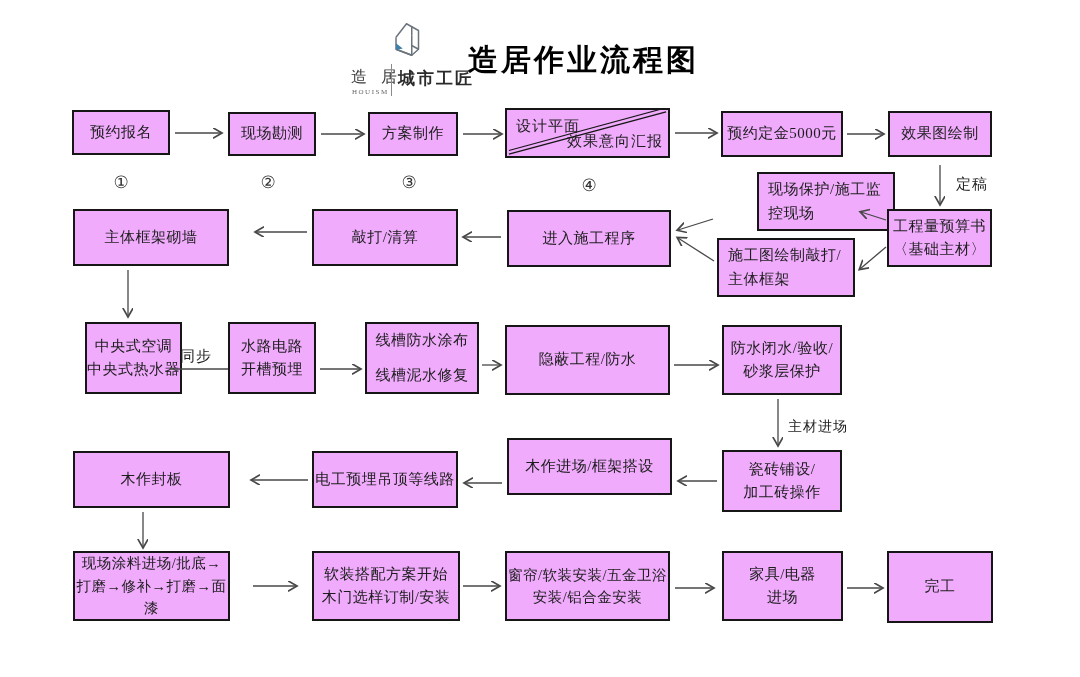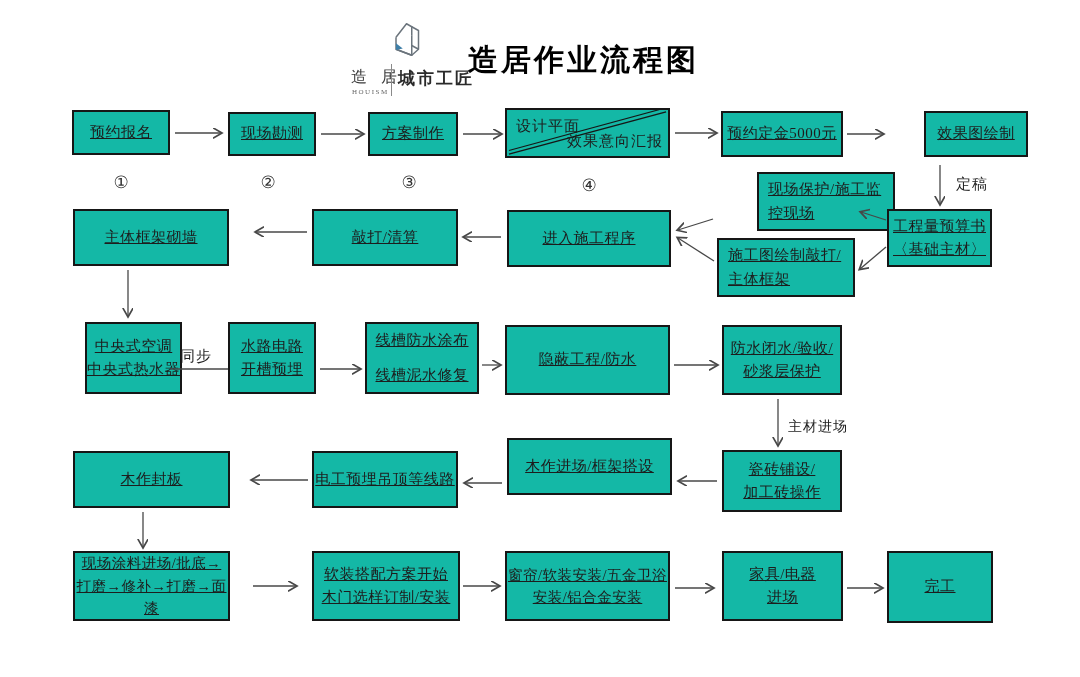--- a/index.html
+++ b/index.html
@@ -1,25 +1,24 @@
 <!DOCTYPE html>
 <html><head>
 <meta charset="utf-8">
 <style>
   html,body{margin:0;padding:0;background:#ffffff;}
   #canvas{
     position:relative;width:1080px;height:677px;background:#ffffff;
     font-family:"Liberation Serif","DejaVu Serif",serif;color:#1d1d1d;overflow:hidden;
   }
   .box{
-    position:absolute;border:2.5px solid #161616;background:#14b8a6;
+    position:absolute;border:2.5px solid #161616;background:#f0abfc;
     display:flex;align-items:center;justify-content:center;text-align:center;
     font-size:15px;line-height:1.55;white-space:pre-line;box-sizing:border-box;
     letter-spacing:0.5px;
-    text-decoration:underline;
   }
   .box.left{justify-content:flex-start;text-align:left;padding-left:9px;}
   .wide-gap{line-height:2.35;text-align:center;}
   .edge-label{position:absolute;font-size:15px;letter-spacing:1px;color:#222;}
   .stepnum{position:absolute;width:30px;text-align:center;font-size:17px;color:#333;}
   #arrows{position:absolute;left:0;top:0;pointer-events:none;}
   #title{
     position:absolute;left:468px;top:40px;font-size:30px;font-weight:bold;
     letter-spacing:3px;color:#000;
   }
@@ -61,21 +60,21 @@
   <div class="box" style="left:368px;top:112px;width:90px;height:44px;">方案制作</div>
   <div class="box" style="left:505px;top:108px;width:165px;height:50px;">
     <svg class="diag-svg" viewBox="0 0 165 50" preserveAspectRatio="none">
       <line x1="2" y1="48" x2="163" y2="2" stroke="#161616" stroke-width="1.4"></line>
       <line x1="2" y1="44" x2="158" y2="-1" stroke="#161616" stroke-width="1.2"></line>
     </svg>
     <span class="diag-top">设计平面</span>
     <span class="diag-bottom">效果意向汇报</span>
   </div>
   <div class="box" style="left:721px;top:111px;width:122px;height:46px;">预约定金5000元</div>
-  <div class="box" style="left:888px;top:111px;width:104px;height:46px;margin-left:36px;">效果图绘制</div>
+  <div class="box" style="left:888px;top:111px;width:104px;height:46px;">效果图绘制</div>
 
   <div class="stepnum" style="left:106px;top:172px;">①</div>
   <div class="stepnum" style="left:253px;top:172px;">②</div>
   <div class="stepnum" style="left:394px;top:172px;">③</div>
   <div class="stepnum" style="left:574px;top:175px;">④</div>
 
   <div class="box left" style="left:717px;top:172px;width:138px;height:59px;margin-left:40px;">现场保护/施工监
 控现场</div>
   <div class="box left" style="left:717px;top:238px;width:138px;height:59px;">施工图绘制敲打/
 主体框架</div>

